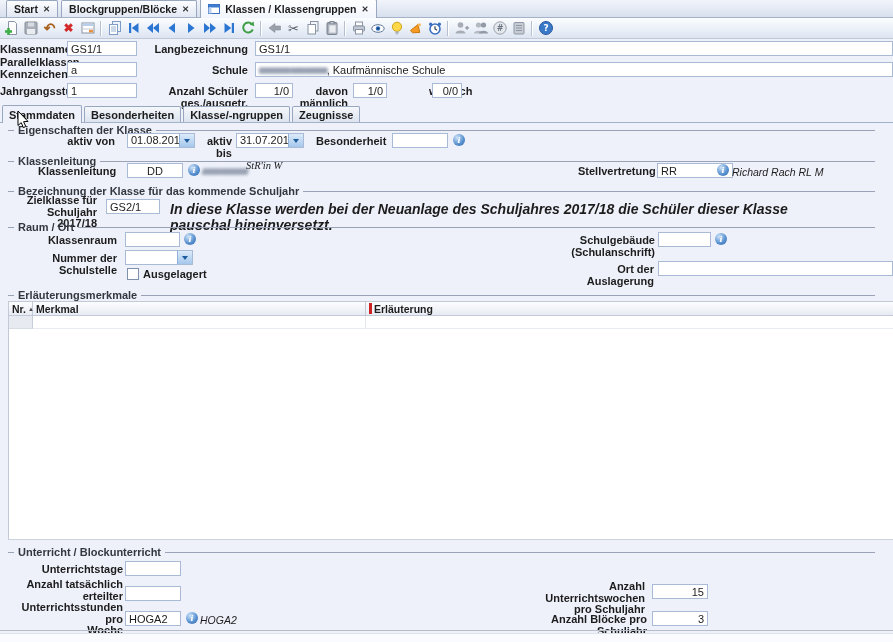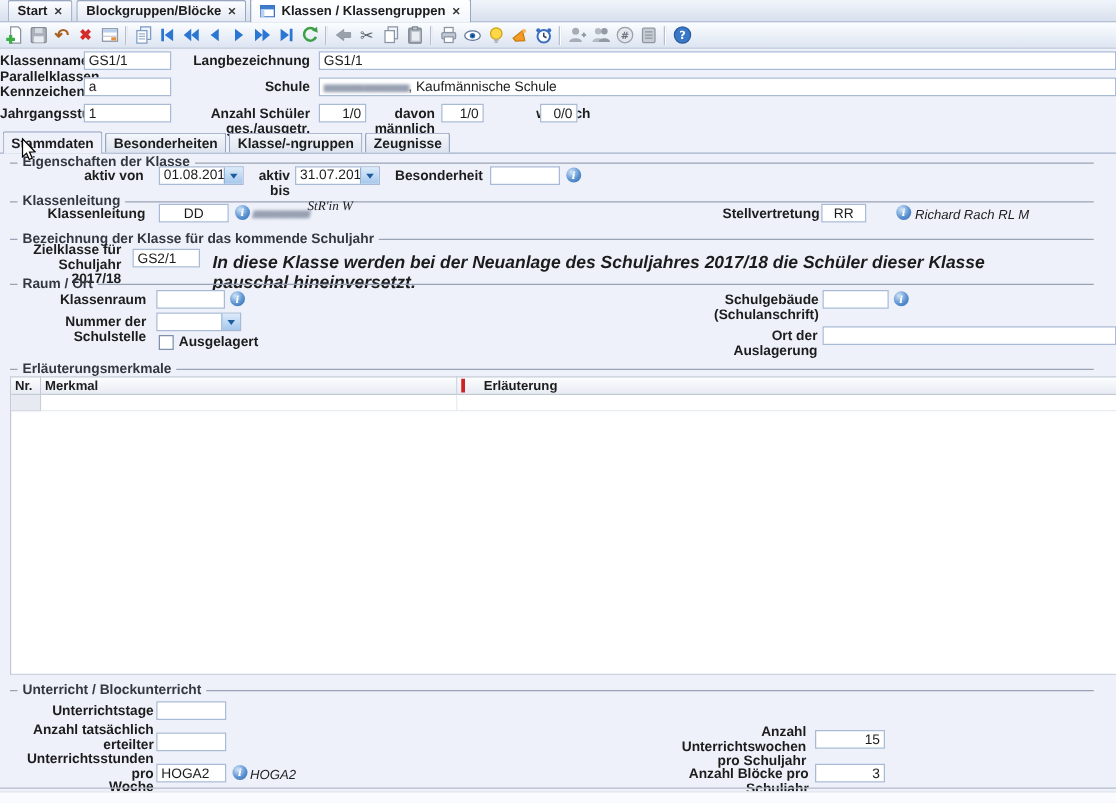--- a/index.html
+++ b/index.html
@@ -57,21 +57,21 @@
     border:1px solid #98a6c0;border-bottom:none;border-radius:2px 2px 0 0;
     background:linear-gradient(#f4f7fb,#dde4ef);font-weight:bold;white-space:nowrap;}
   .stab.active{background:#eef1fa;height:17px;margin-bottom:-1px;position:relative;z-index:2;}
 
   
   .tbl{position:absolute;left:8px;top:301px;right:0;height:239px;background:#fff;
     border-left:1px solid #c3cad6;border-bottom:1px solid #cdd3de;box-sizing:border-box;}
   .tblhead{display:flex;height:15px;}
   .th{box-sizing:border-box;background:linear-gradient(#fcfdfe,#e7ebf3);
     border-top:1px solid #c3cad6;border-right:1px solid #c3cad6;border-bottom:1px solid #c3cad6;
-    font-weight:bold;font-size:10.5px;display:flex;align-items:center;gap:15px;padding:0 3px;}
+    font-weight:bold;font-size:10.5px;display:flex;align-items:center;gap:2px;padding:0 3px;}
   .sortup{font-size:6px;color:#444;}
   .redbar{width:3px;height:11px;background:#cc2222;flex:none;}
   .selrow{display:flex;height:13px;}
   .selcell{width:24px;background:#e7eaf0;border-right:1px solid #c9cfda;border-bottom:1px solid #d6dbe4;box-sizing:border-box;}
   .rcell{box-sizing:border-box;background:#fff;border-right:1px solid #e3e7ee;border-bottom:1px solid #e8ebf1;}
 
   .bline{position:absolute;left:0;right:0;top:630px;border-top:1px solid #b6bdc9;}
   .bstrip{position:absolute;left:0;right:0;top:633px;height:9px;background:#fafbfe;border-top:1px solid #dfe3ec;}
   .cursor{position:absolute;left:17px;top:110px;z-index:50;}
 </style>
@@ -338,21 +338,21 @@
 
   <div class="sect" style="top:155px;">
       <span>Klassenleitung</span>
     </div>
   <div class="lbl" style="left:38px;top:166px;width:78px;">Klassenleitung</div>
   <input class="inp" style="left: 127px; top: 163px; width: 56px; padding-left: 19px;" value="DD">
   <span class="info" style="left:188px;top:164px;"></span>
   <span class="hint redact" style="left:202px;top:167px;">▆▆▆▆ ▆▆▆▆▆▆</span>
   <span class="hint" style="left:246px;top:160px;font-family:Liberation Serif, serif;">StR'in W</span>
   <div class="lbl" style="left:578px;top:166px;width:76px;">Stellvertretung</div>
-  <input class="inp" style="left: 657px; top: 163px; width: 36px; text-align: center;" value="RR">
+  <input class="inp" style="left: 657px; top: 163px; width: 76px;" value="RR">
   <span class="info" style="left:717px;top:164px;"></span>
   <span class="hint" style="left:732px;top:166px;">Richard Rach RL M</span>
 
   <div class="sect" style="top:185px;">
       <span>Bezeichnung der Klasse für das kommende Schuljahr</span>
     </div>
   <div class="lbl" style="left:16px;top:195px;width:81px;">Zielklasse für
 Schuljahr 2017/18</div>
   <input class="inp" style="left: 106px; top: 199px; width: 54px;" value="GS2/1">
   <div class="note" style="left:170px;top:201px;width:660px;">In diese Klasse werden bei der Neuanlage des Schuljahres 2017/18 die Schüler dieser Klasse pauschal hineinversetzt.</div>

